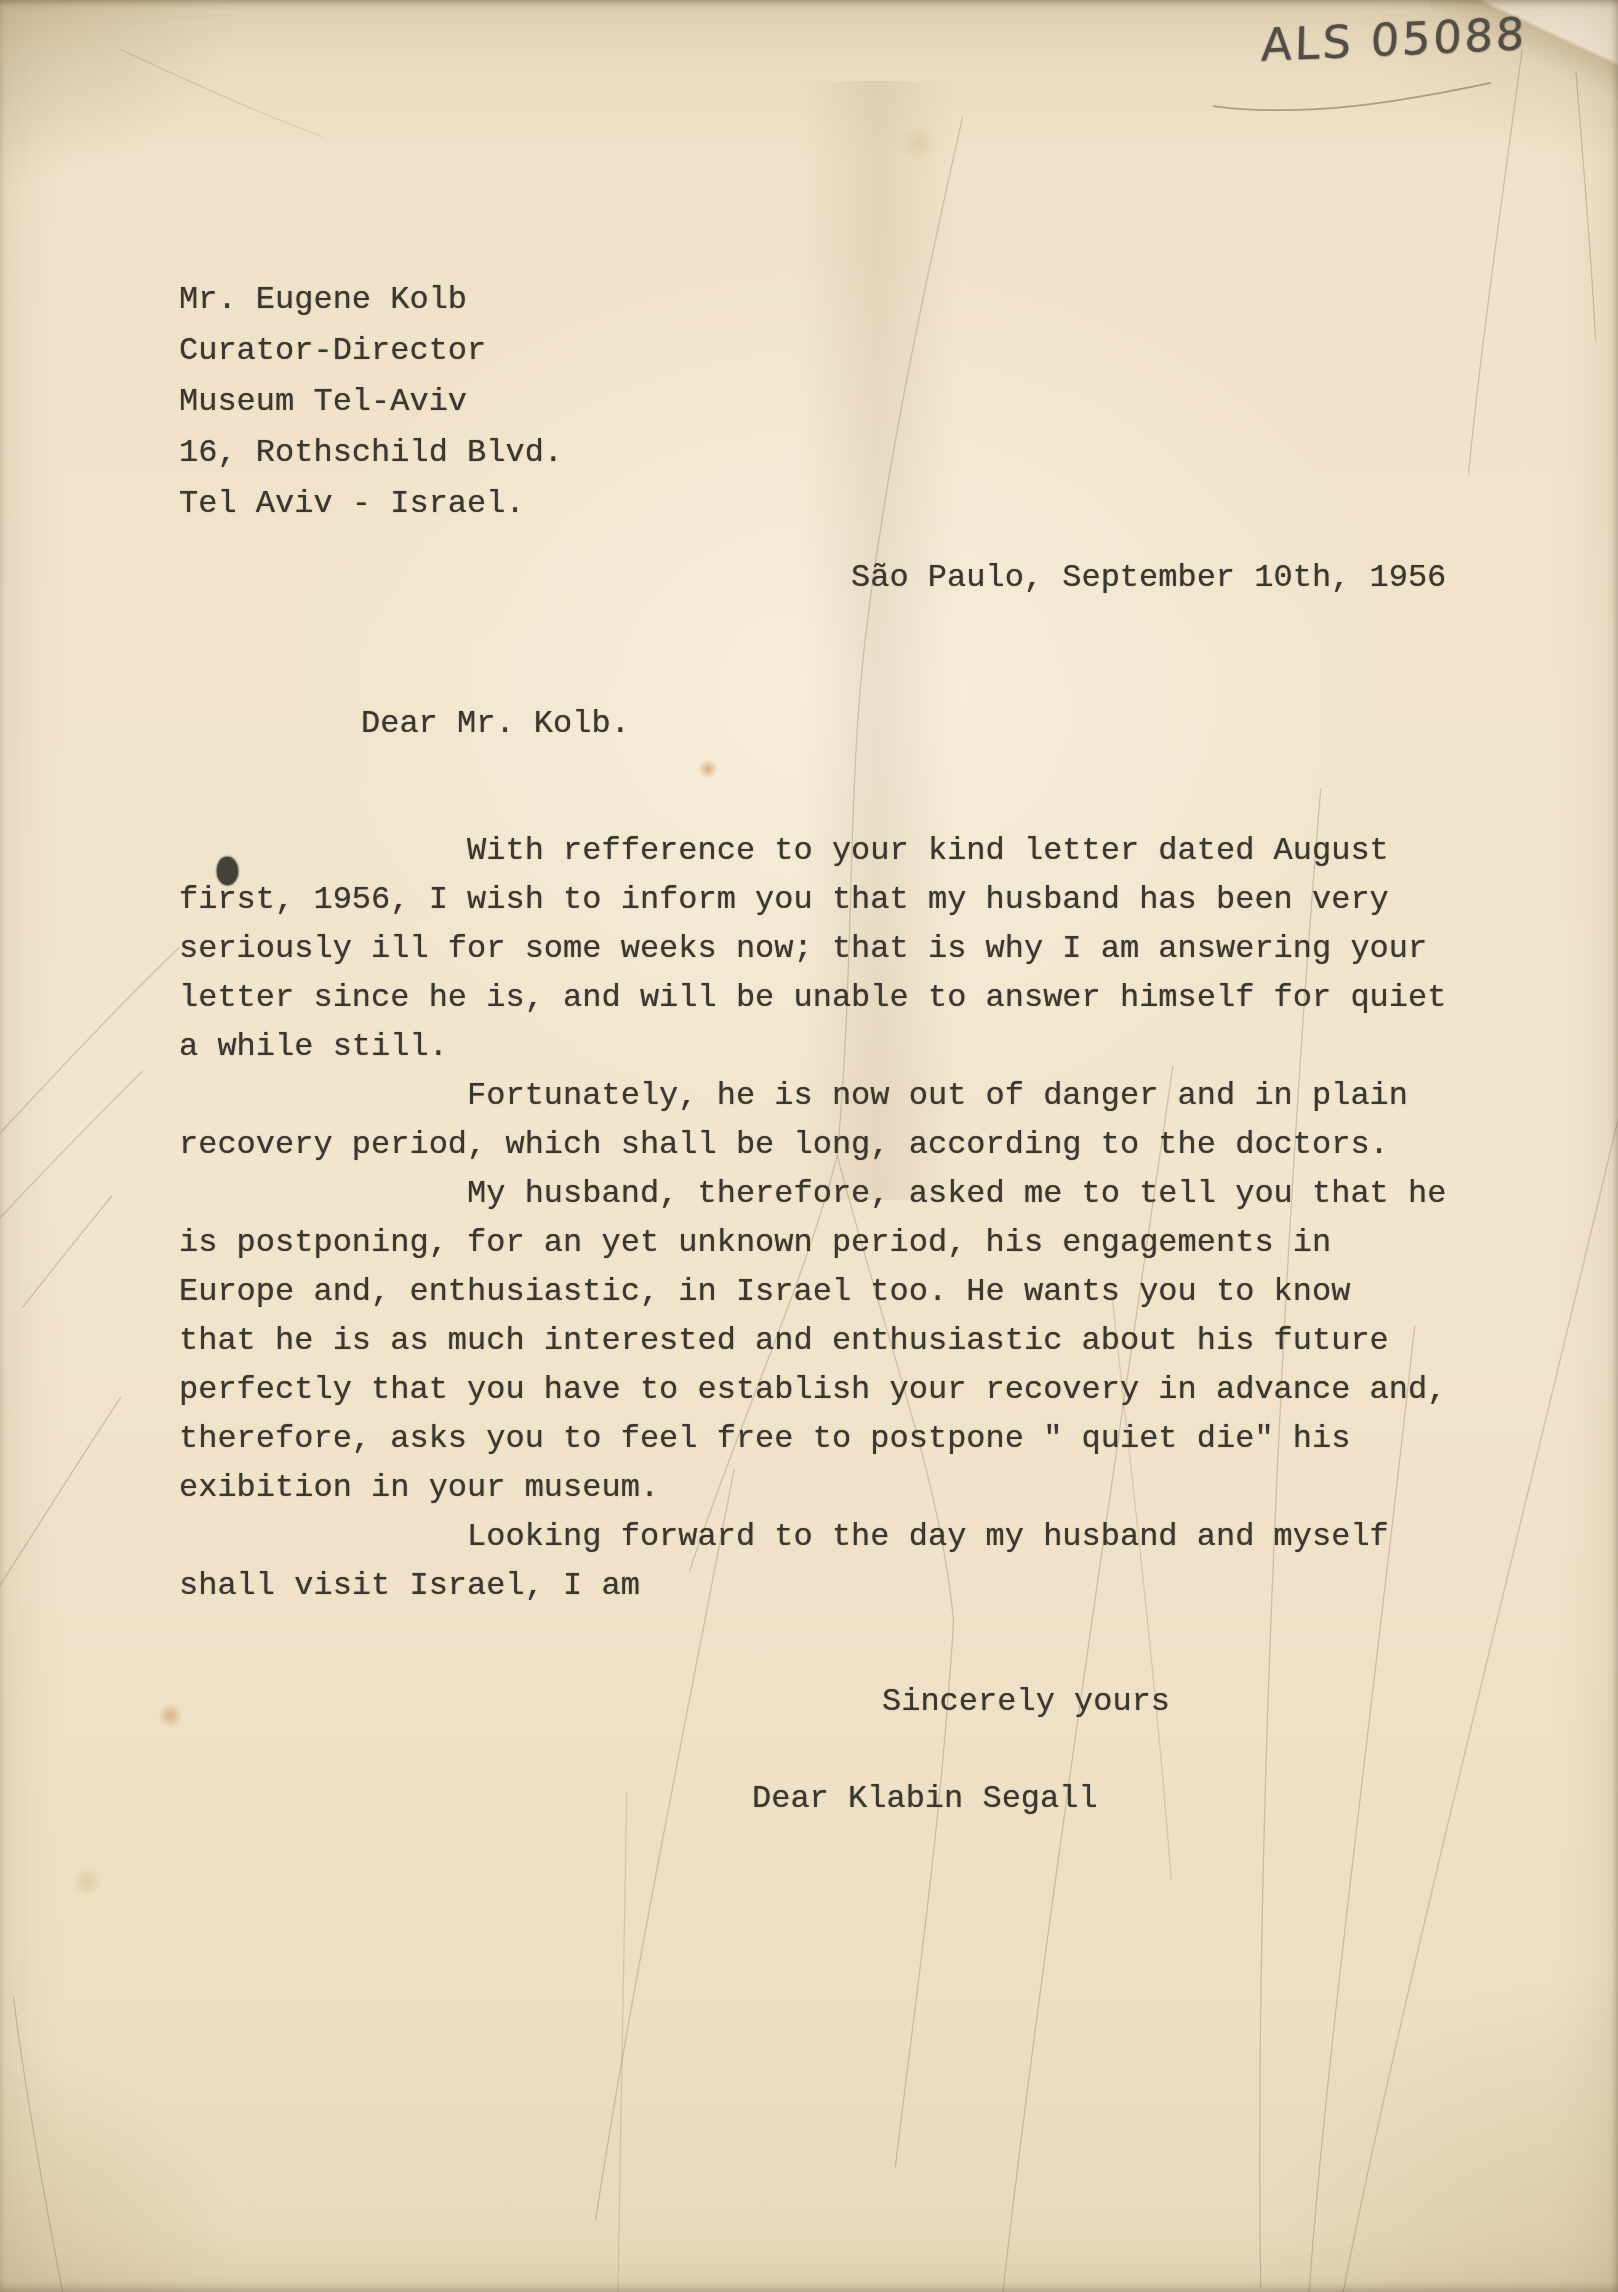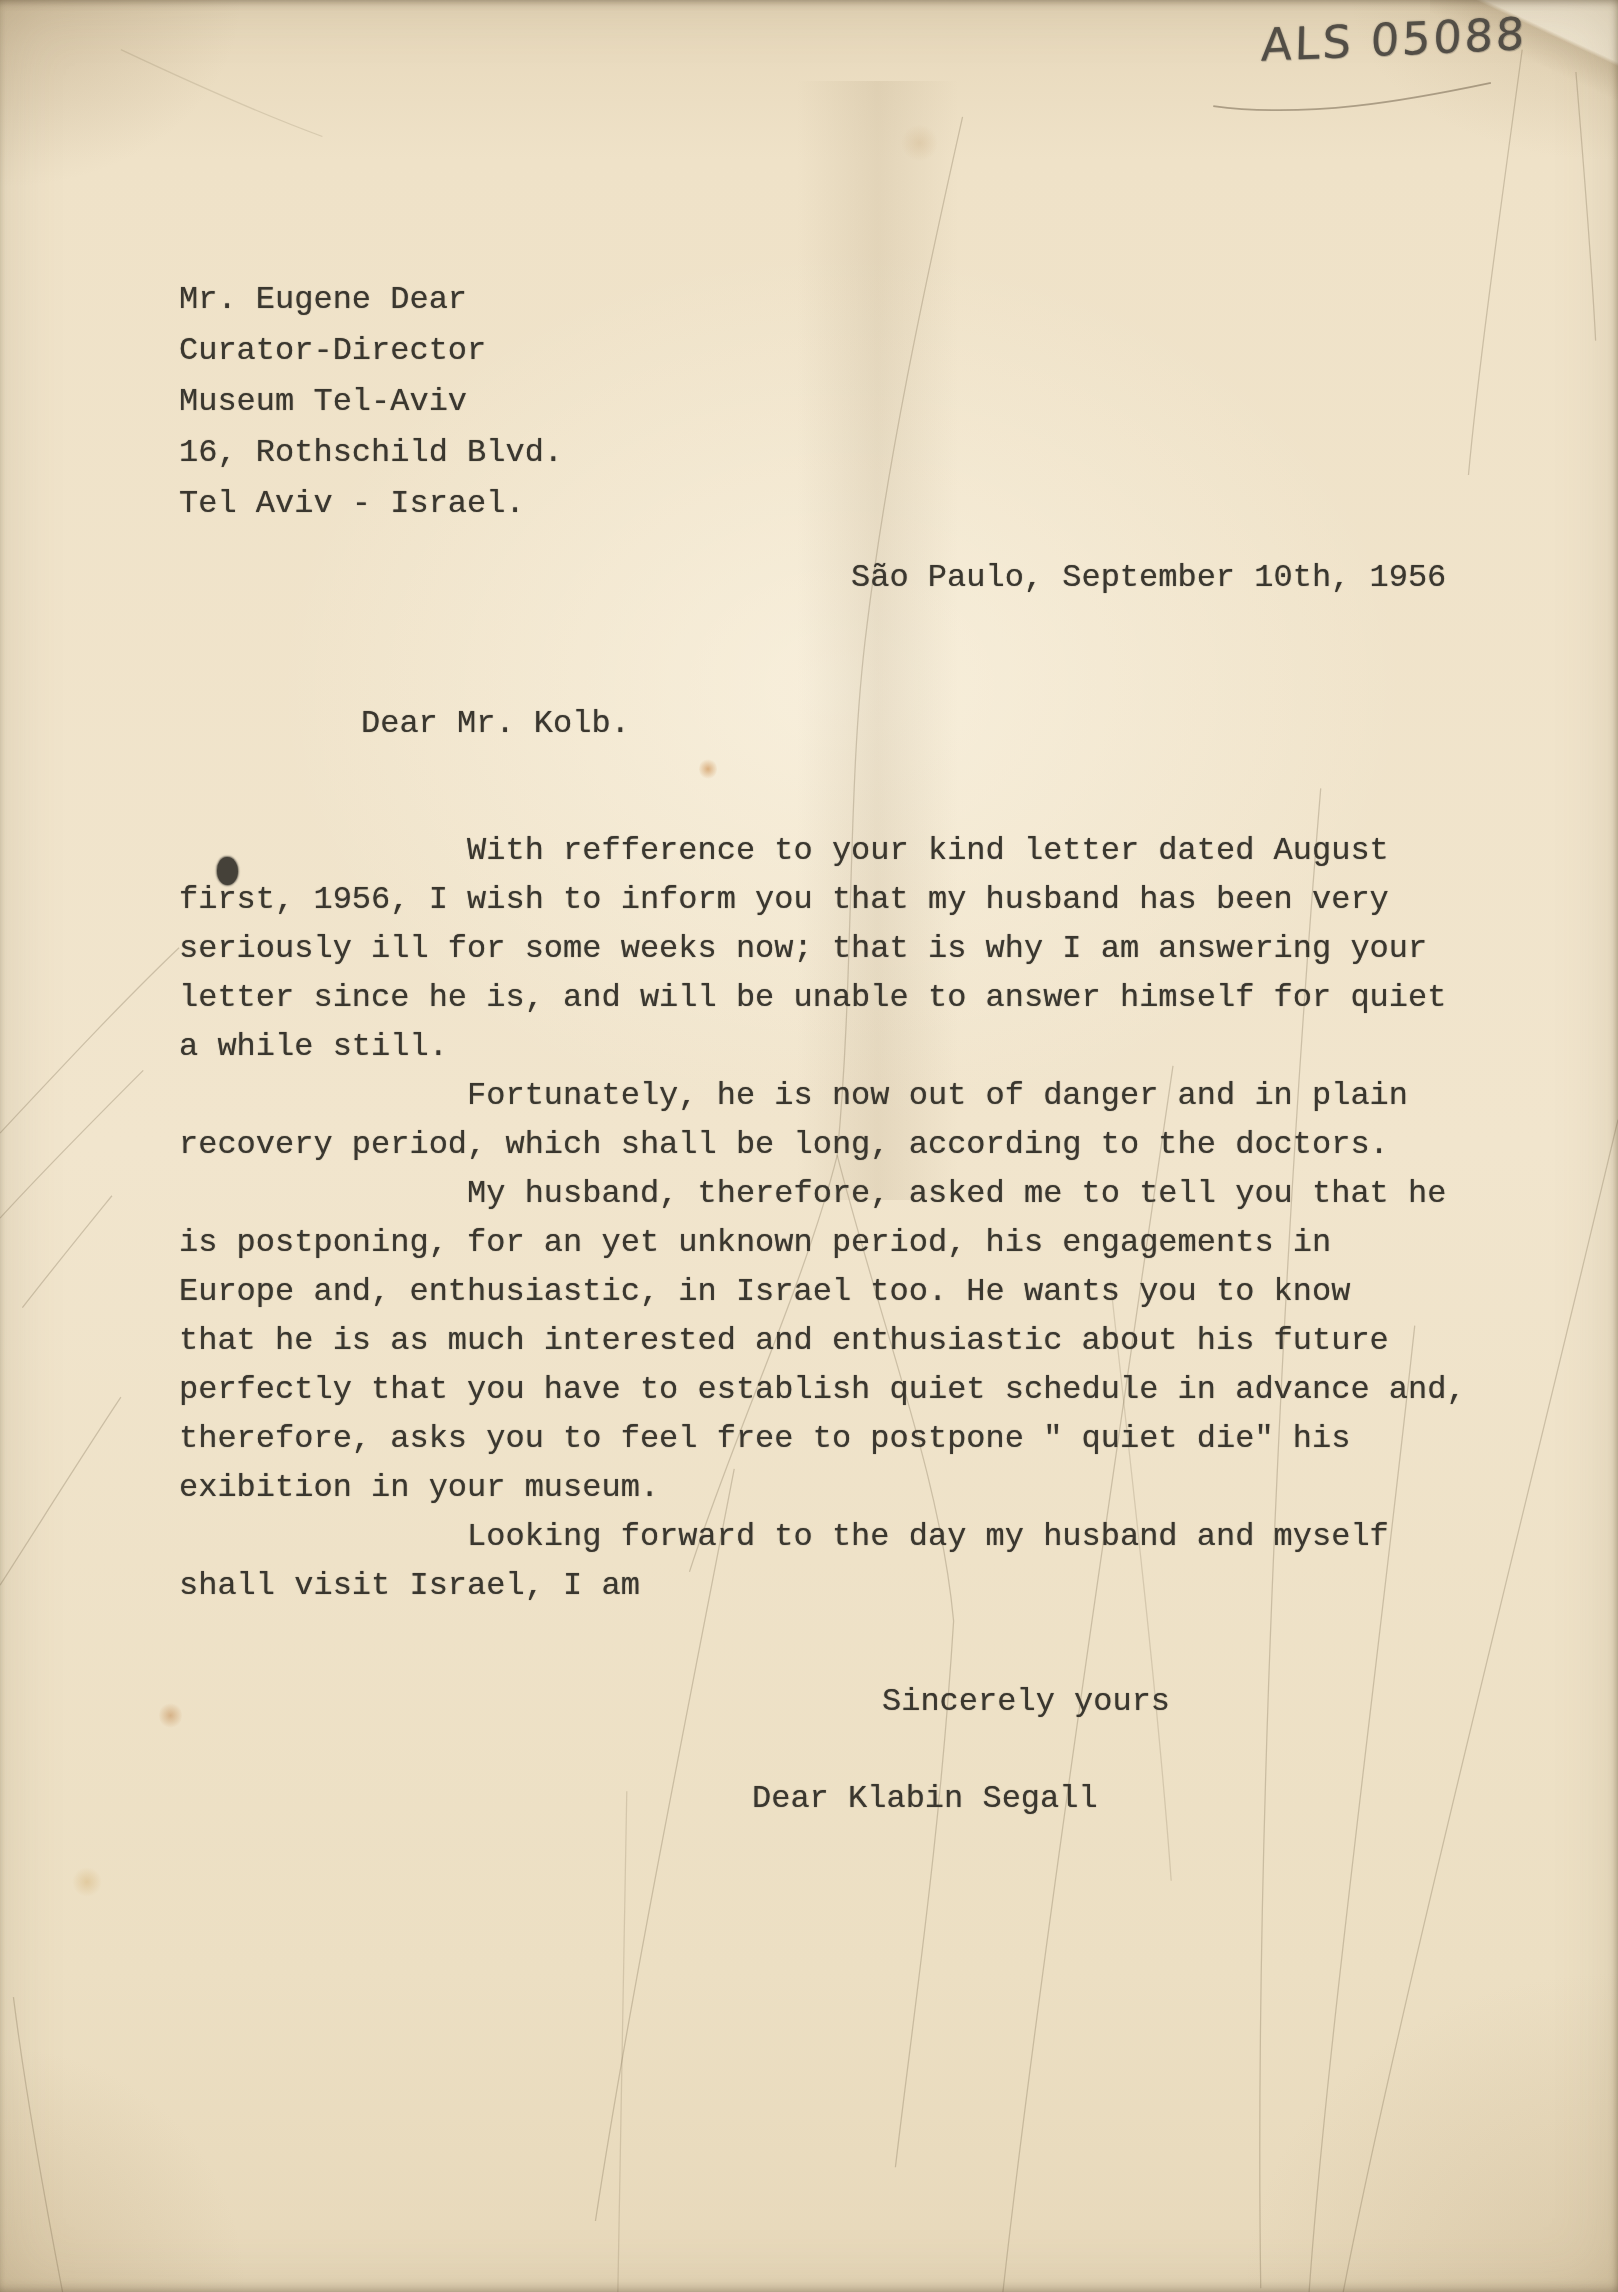--- a/index.html
+++ b/index.html
@@ -103,21 +103,21 @@
     </g>
     <path d="M1355,118 C1460,132 1570,112 1665,92" fill="none" stroke="rgba(75,60,40,.40)" stroke-width="2"></path>
   </svg>
 
   <div class="fold-shadow"></div>
   <div class="corner-fold"></div>
 
   <div class="annotation">ALS 05088</div>
 
   <div class="recipient type">
-    <div class="type-line">Mr. Eugene Dear</div>
+    <div class="type-line">Mr. Eugene Kolb</div>
     <div class="type-line">Curator-Director</div>
     <div class="type-line">Museum Tel-Aviv</div>
     <div class="type-line">16, Rothschild Blvd.</div>
     <div class="type-line">Tel Aviv - Israel.</div>
   </div>
 
   <div class="dateline type">São Paulo, September 10th, 1956</div>
 
   <div class="salutation type">Dear Mr. Kolb.</div>
 
@@ -126,21 +126,21 @@
     <div class="type-line">first, 1956, I wish to inform you that my husband has been very</div>
     <div class="type-line">seriously ill for some weeks now; that is why I am answering your</div>
     <div class="type-line">letter since he is, and will be unable to answer himself for quiet</div>
     <div class="type-line">a while still.</div>
     <div class="type-line">               Fortunately, he is now out of danger and in plain</div>
     <div class="type-line">recovery period, which shall be long, according to the doctors.</div>
     <div class="type-line">               My husband, therefore, asked me to tell you that he</div>
     <div class="type-line">is postponing, for an yet unknown period, his engagements in</div>
     <div class="type-line">Europe and, enthusiastic, in Israel too. He wants you to know</div>
     <div class="type-line">that he is as much interested and enthusiastic about his future</div>
-    <div class="type-line">perfectly that you have to establish quiet schedule in advance and,</div>
+    <div class="type-line">perfectly that you have to establish your recovery in advance and,</div>
     <div class="type-line">therefore, asks you to feel free to postpone " quiet die" his</div>
     <div class="type-line">exibition in your museum.</div>
     <div class="type-line">               Looking forward to the day my husband and myself</div>
     <div class="type-line">shall visit Israel, I am</div>
   </div>
 
   <div class="closing type">Sincerely yours</div>
 
   <div class="signature type">Dear Klabin Segall</div>
 

